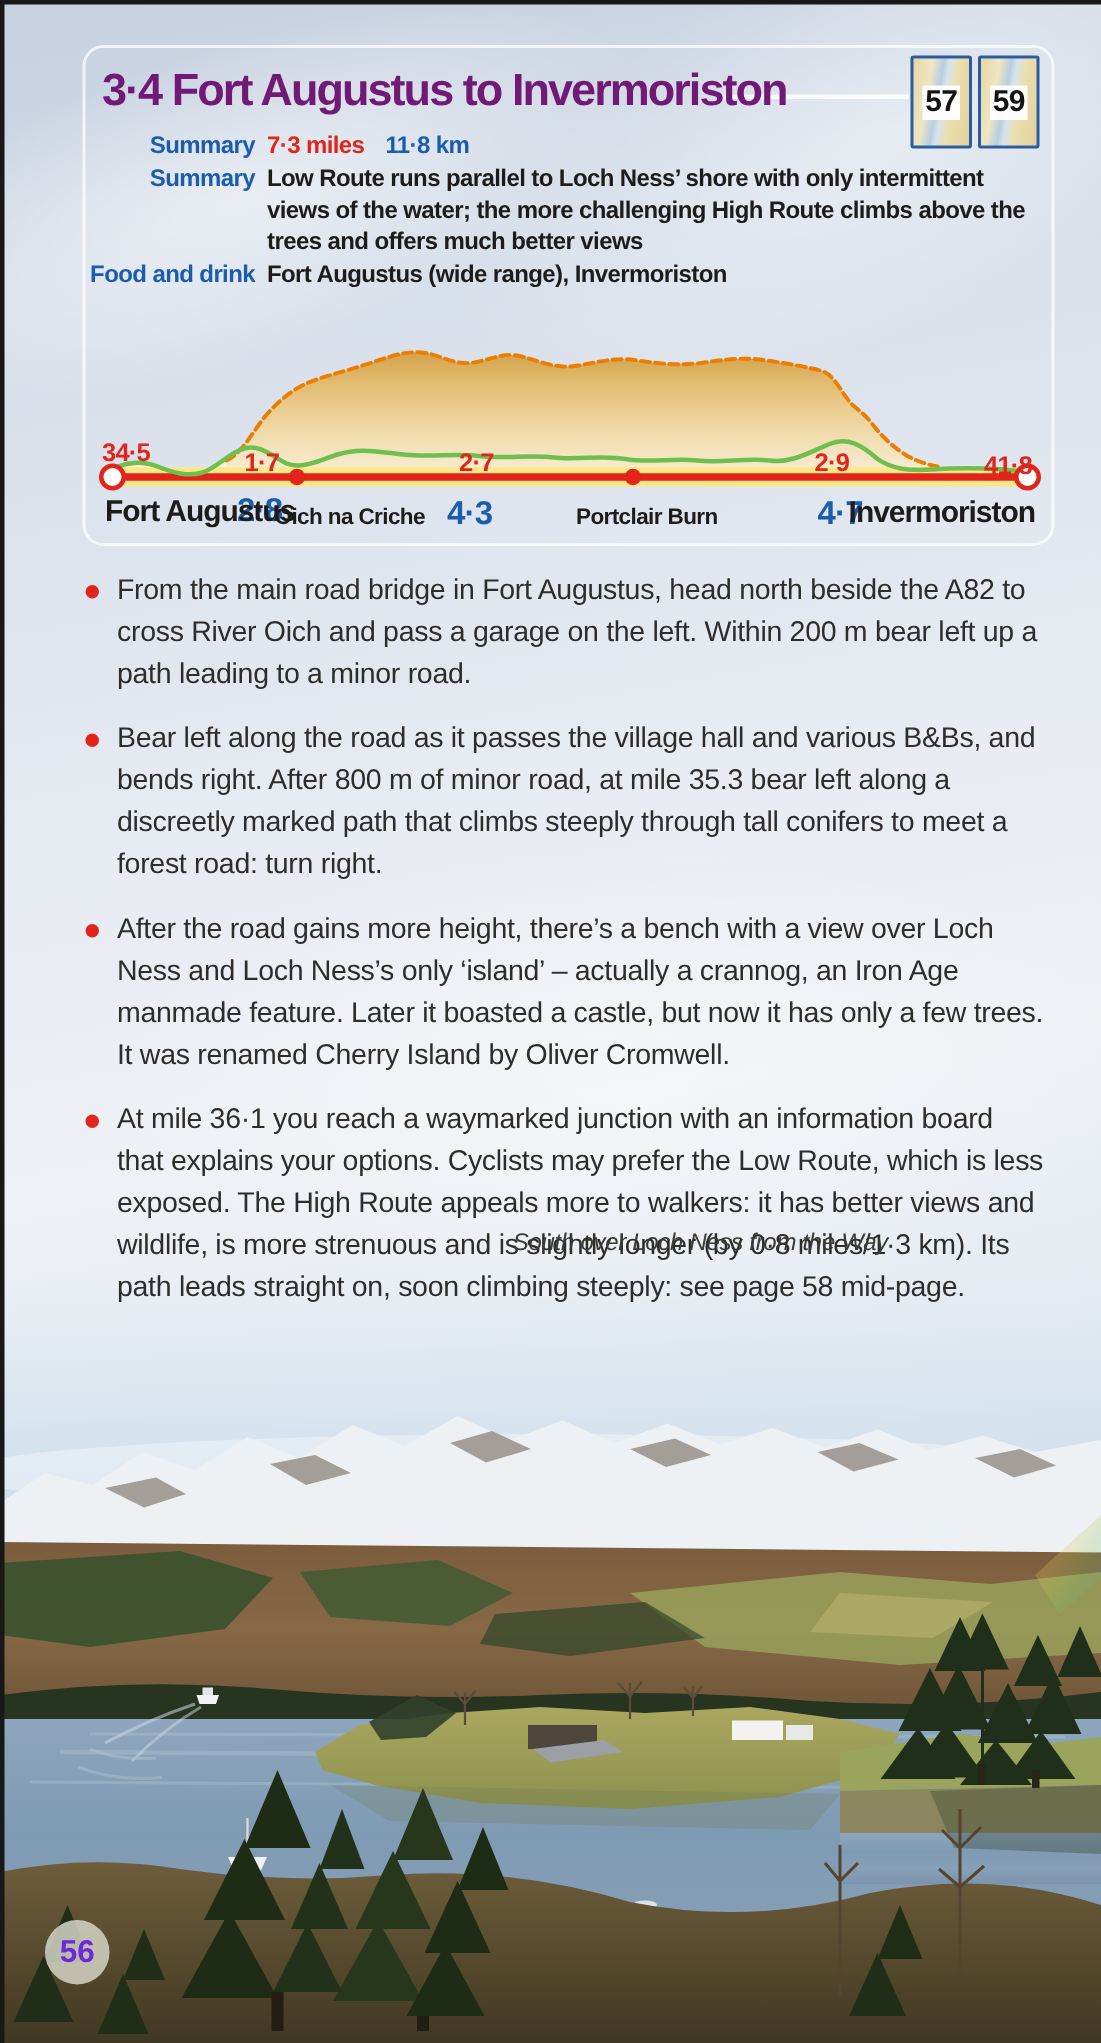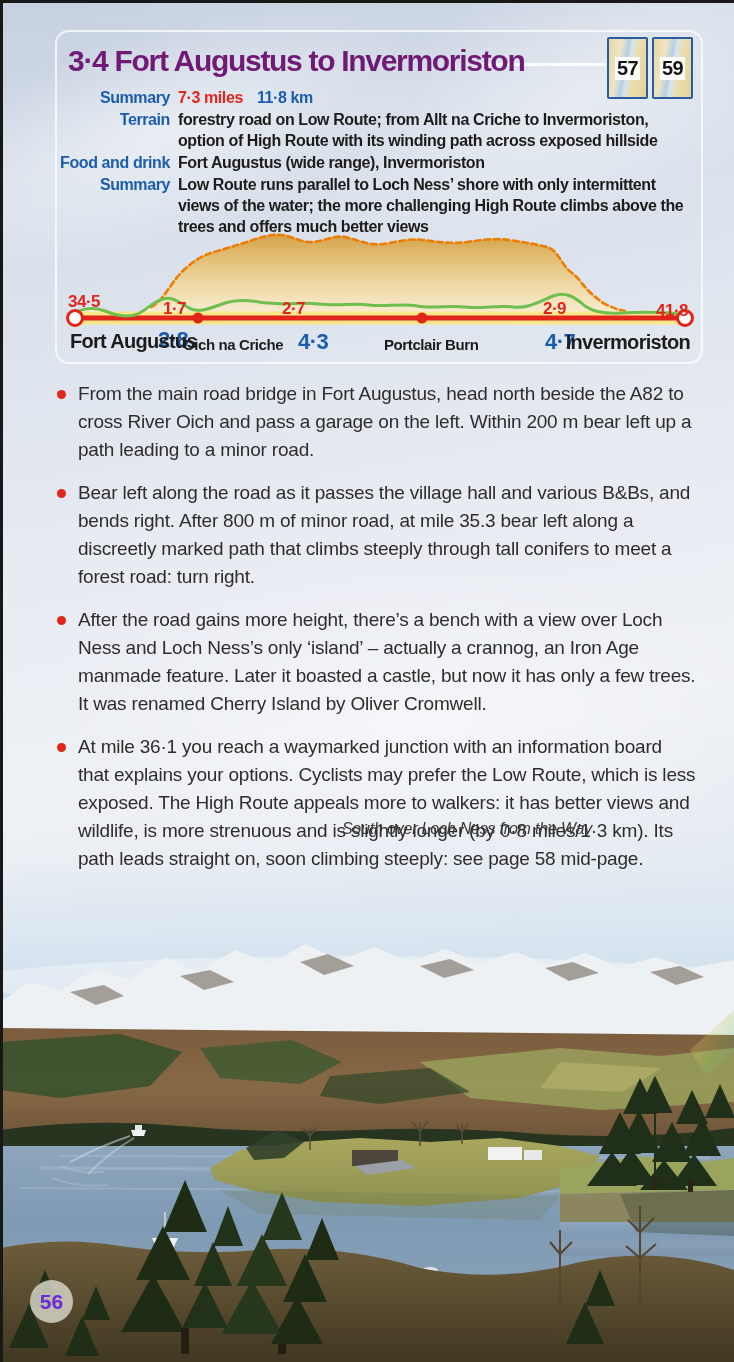--- a/index.html
+++ b/index.html
@@ -77,30 +77,26 @@
 
 <div class="info">
   <div class="info-row">
     <div class="info-label">Summary</div>
     <div class="info-value">
       <span class="val-miles">7·3 miles</span>
       <span class="val-km">11·8 km</span>
     </div>
   </div>
   <div class="info-row">
-    <div class="info-label">Terrain</div>
-    <div class="info-value">forestry road on Low Route; from Allt na Criche to Invermoriston, option of High Route with its winding path across exposed hillside</div>
+    <div class="info-label">Summary</div>
+    <div class="info-value">Low Route runs parallel to Loch Ness’ shore with only intermittent views of the water; the more challenging High Route climbs above the trees and offers much better views</div>
   </div>
   <div class="info-row">
     <div class="info-label">Food and drink</div>
     <div class="info-value">Fort Augustus (wide range), Invermoriston</div>
-  </div>
-  <div class="info-row">
-    <div class="info-label">Summary</div>
-    <div class="info-value">Low Route runs parallel to Loch Ness’ shore with only intermittent views of the water; the more challenging High Route climbs above the trees and offers much better views</div>
   </div>
 </div>
 
 <svg class="profile-svg" viewBox="0 0 645 136">
   <defs>
     <linearGradient id="hiFill" x1="0" y1="8" x2="0" y2="96" gradientUnits="userSpaceOnUse">
       <stop offset="0" stop-color="#d09c42"></stop>
       <stop offset="0.3" stop-color="#e2bd72"></stop>
       <stop offset="0.62" stop-color="#efd8a4"></stop>
       <stop offset="1" stop-color="#f9efd8"></stop>
@@ -120,21 +116,21 @@
 
   <circle cx="143" cy="96" r="5.5" fill="#e1251b"></circle>
   <circle cx="367" cy="96" r="5.5" fill="#e1251b"></circle>
   <circle cx="20" cy="96" r="7.5" fill="#ffffff" stroke="#e1251b" stroke-width="3"></circle>
   <circle cx="630" cy="96" r="7.5" fill="#ffffff" stroke="#e1251b" stroke-width="3"></circle>
 </svg>
 
 <div class="plabel mile-red" style="left:68px;top:292px;">34·5</div>
 <div class="plabel mile-red" style="left:656px;top:301px;">41·8</div>
 <div class="plabel mile-red" style="left:163px;top:299px;">1·7</div>
-<div class="plabel mile-red" style="left:282px;top:299px;">2·7</div>
+<div class="plabel mile-red" style="left:306px;top:299px;">2·7</div>
 <div class="plabel mile-red" style="left:543px;top:299px;">2·9</div>
 <div class="plabel km-blue" style="left:158px;top:327px;">2·8</div>
 <div class="plabel km-blue" style="left:298px;top:329px;">4·3</div>
 <div class="plabel km-blue" style="left:545px;top:329px;">4·7</div>
 <div class="plabel place-big" style="left:70px;top:330px;">Fort Augustus</div>
 <div class="plabel place-small" style="left:183px;top:336px;">Oich na Criche</div>
 <div class="plabel place-small" style="left:384px;top:336px;">Portclair Burn</div>
 <div class="plabel place-big" style="left:540px;top:331px;width:150px;text-align:right;">Invermoriston</div>
 
 <ul class="directions">

